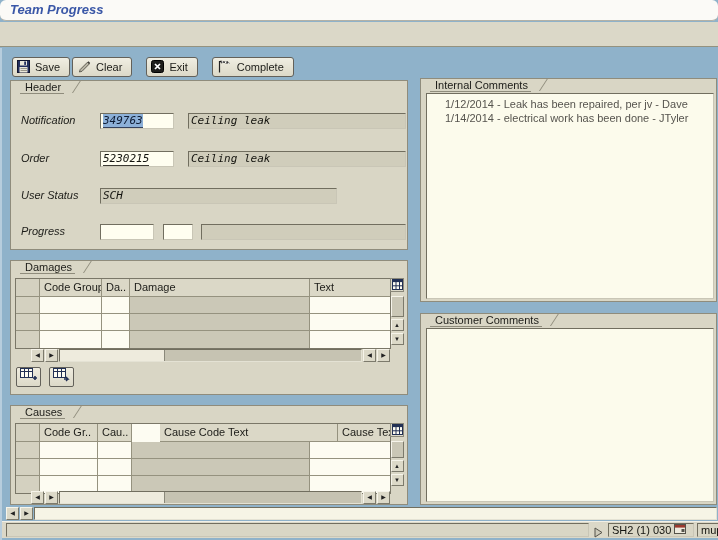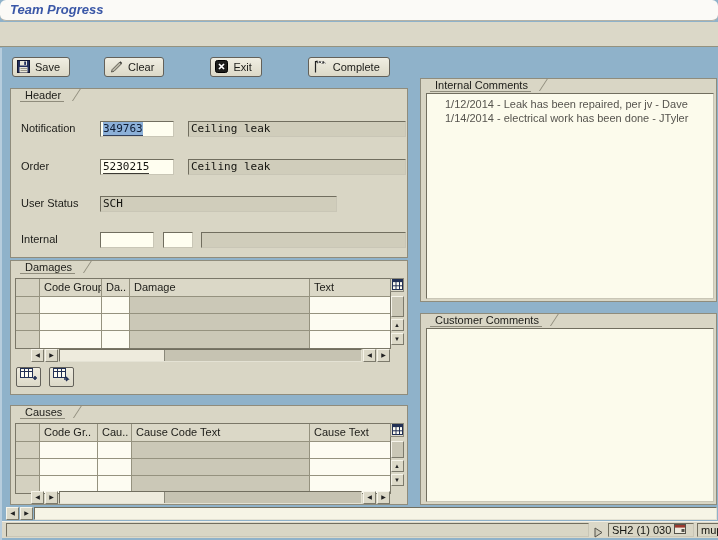--- a/index.html
+++ b/index.html
@@ -9,36 +9,36 @@
   .window { position:relative; width:718px; height:540px; background:#8fb2ca; overflow:hidden; }
 
   
   .titlebar { position:absolute; left:0; top:0; width:718px; height:21px; background:#fbfaf7; border-bottom:1px solid #b3b1a6;border-radius:6px; }
   .titlebar .title { position:absolute; left:10px; top:2px; font-size:13px; font-weight:bold; font-style:italic; color:#3a57a7; }
   .appband { position:absolute; left:0; top:22px; width:718px; height:25px; background:#dbd8c8; border-bottom:1px solid #94927f; }
 
   .main { position:absolute; left:0; top:48px; width:718px; height:492px; background:#8fb2ca; border-left:2px solid #b7cddd; }
 
   
-  .toolbar { position:absolute; left:10px; top:9px; height:20px; display:flex;gap:32px; }
+  .toolbar { position:absolute; left:10px; top:9px; height:20px; display:flex; }
   .tbtn { height:20px; display:inline-flex; align-items:center; gap:5px; padding:0 9px 0 4px;
           background:linear-gradient(#f0eee2,#dcd9c8); border:1px solid #63615a; border-radius:3px;
           font-size:11px; color:#1c1c18; }
   .tbtn + .tbtn { margin-left:2px; }
   .tbtn.mlg { margin-left:14px; }
 
   
   .group { position:absolute; background:#d9d6c5; border:1px solid #8f8c7c; }
   .gtab { position:absolute; top:0; left:9px; height:13px; line-height:12px; padding:0 3px 0 5px;
           font-size:11px; color:#1c1c18; border-bottom:1px solid #8f8c7c; }
   .gtab::after { content:""; position:absolute; right:-9px; bottom:0; width:9px; height:13px;
           border-right:1px solid #8f8c7c; transform:skewX(-33deg); transform-origin:0 100%; }
 
   
-  .frow { position:absolute; height:15px; }
+  .frow { position:absolute; height:15px;font-style:italic; }
   .flabel { position:absolute; left:10px; top:1px; font-size:11px; color:#1c1c18; white-space:nowrap; }
   .fld { position:absolute; height:16px; font-family:"DejaVu Sans Mono", monospace; font-size:11px;
          line-height:14px; padding:0 2px; border:1px solid; border-color:#716e5f #c9c6b6 #c9c6b6 #716e5f; }
   .fld.edit { background:#fffef0; color:#14140f; }
   .fld.ro   { background:#d0cdbb; color:#14140f; }
   .sel { background:#8cb0d8; color:#0d1b33; border-bottom:1px solid #33415c; }
   .uline { border-bottom:1px solid #3c3a33; }
 
   
   .tbl { position:absolute; left:4px; top:17px; border:1px solid #7a7768; background:#fdfcf2; }
@@ -129,42 +129,42 @@
               <path d="M2.5 1.2 C5.5 -0.6 7.5 2.8 10.5 1.2 L12.7 3.2 C9.7 5 7.7 1.6 4.7 3.4 Z" fill="#161616"></path>
               <rect x="4.6" y="1.2" width="1.6" height="1.4" fill="#fff"></rect>
               <rect x="7.8" y="1.6" width="1.6" height="1.4" fill="#fff"></rect>
               <rect x="10.6" y="2.6" width="1.4" height="1.2" fill="#fff"></rect>
             </svg>
         </span>
         <span>Complete</span>
       </div>
     </div>
 
-    <div class="group" style="left:8px; top:40px; width:398px; height:170px;">
+    <div class="group" style="left:8px; top:32px; width:398px; height:170px;">
       <div class="gtab">Header</div>
 
       <div class="frow" style="top:32px; left:0; right:0;">
         <span class="flabel">Notification</span>
         <span class="fld edit" style="left:89px; width:74px; top:0;"><span class="sel">349763</span></span>
         <span class="fld ro" style="left:177px; width:218px; top:0;">Ceiling leak</span>
       </div>
 
       <div class="frow" style="top:70px; left:0; right:0;">
         <span class="flabel">Order</span>
         <span class="fld edit" style="left:89px; width:74px; top:0;"><span class="uline">5230215</span></span>
         <span class="fld ro" style="left:177px; width:218px; top:0;">Ceiling leak</span>
       </div>
 
       <div class="frow" style="top:107px; left:0; right:0;">
         <span class="flabel">User Status</span>
         <span class="fld ro" style="left:89px; width:237px; top:0;">SCH</span>
       </div>
 
       <div class="frow" style="top:143px; left:0; right:0;">
-        <span class="flabel">Internal</span>
+        <span class="flabel">Progress</span>
         <span class="fld edit" style="left:89px; width:54px; top:0;"></span>
         <span class="fld edit" style="left:152px; width:30px; top:0;"></span>
         <span class="fld ro" style="left:190px; width:205px; top:0;"></span>
       </div>
     </div>
 
     <div class="group" style="left:8px; top:212px; width:398px; height:135px;">
       <div class="gtab">Damages</div>
 
       <div class="tbl" style="width:376px;">
@@ -246,21 +246,21 @@
     </div>
 
     <div class="group" style="left:8px; top:357px; width:398px; height:100px;">
       <div class="gtab">Causes</div>
 
       <div class="tbl" style="width:376px;">
         <div class="trow">
           <div class="tc th sel-c" style="width:24px;"></div>
           <div class="tc th" style="width:58px;">Code Gr..</div>
           <div class="tc th" style="width:34px;">Cau..</div>
-          <div class="tc th" style="width:178px;">Cause Code Text</div>
+          <div class="tc th" style="width:178px;margin-left:28px;">Cause Code Text</div>
           <div class="tc th" style="flex:1; border-right:none;">Cause Text</div>
         </div>
         <div class="trow">
           <div class="tc sel-c" style="width:24px;"></div>
           <div class="tc c-white" style="width:58px;"></div>
           <div class="tc c-white" style="width:34px;"></div>
           <div class="tc c-gray" style="width:178px;"></div>
           <div class="tc c-white" style="flex:1; border-right:none;"></div>
         </div>
         <div class="trow">

